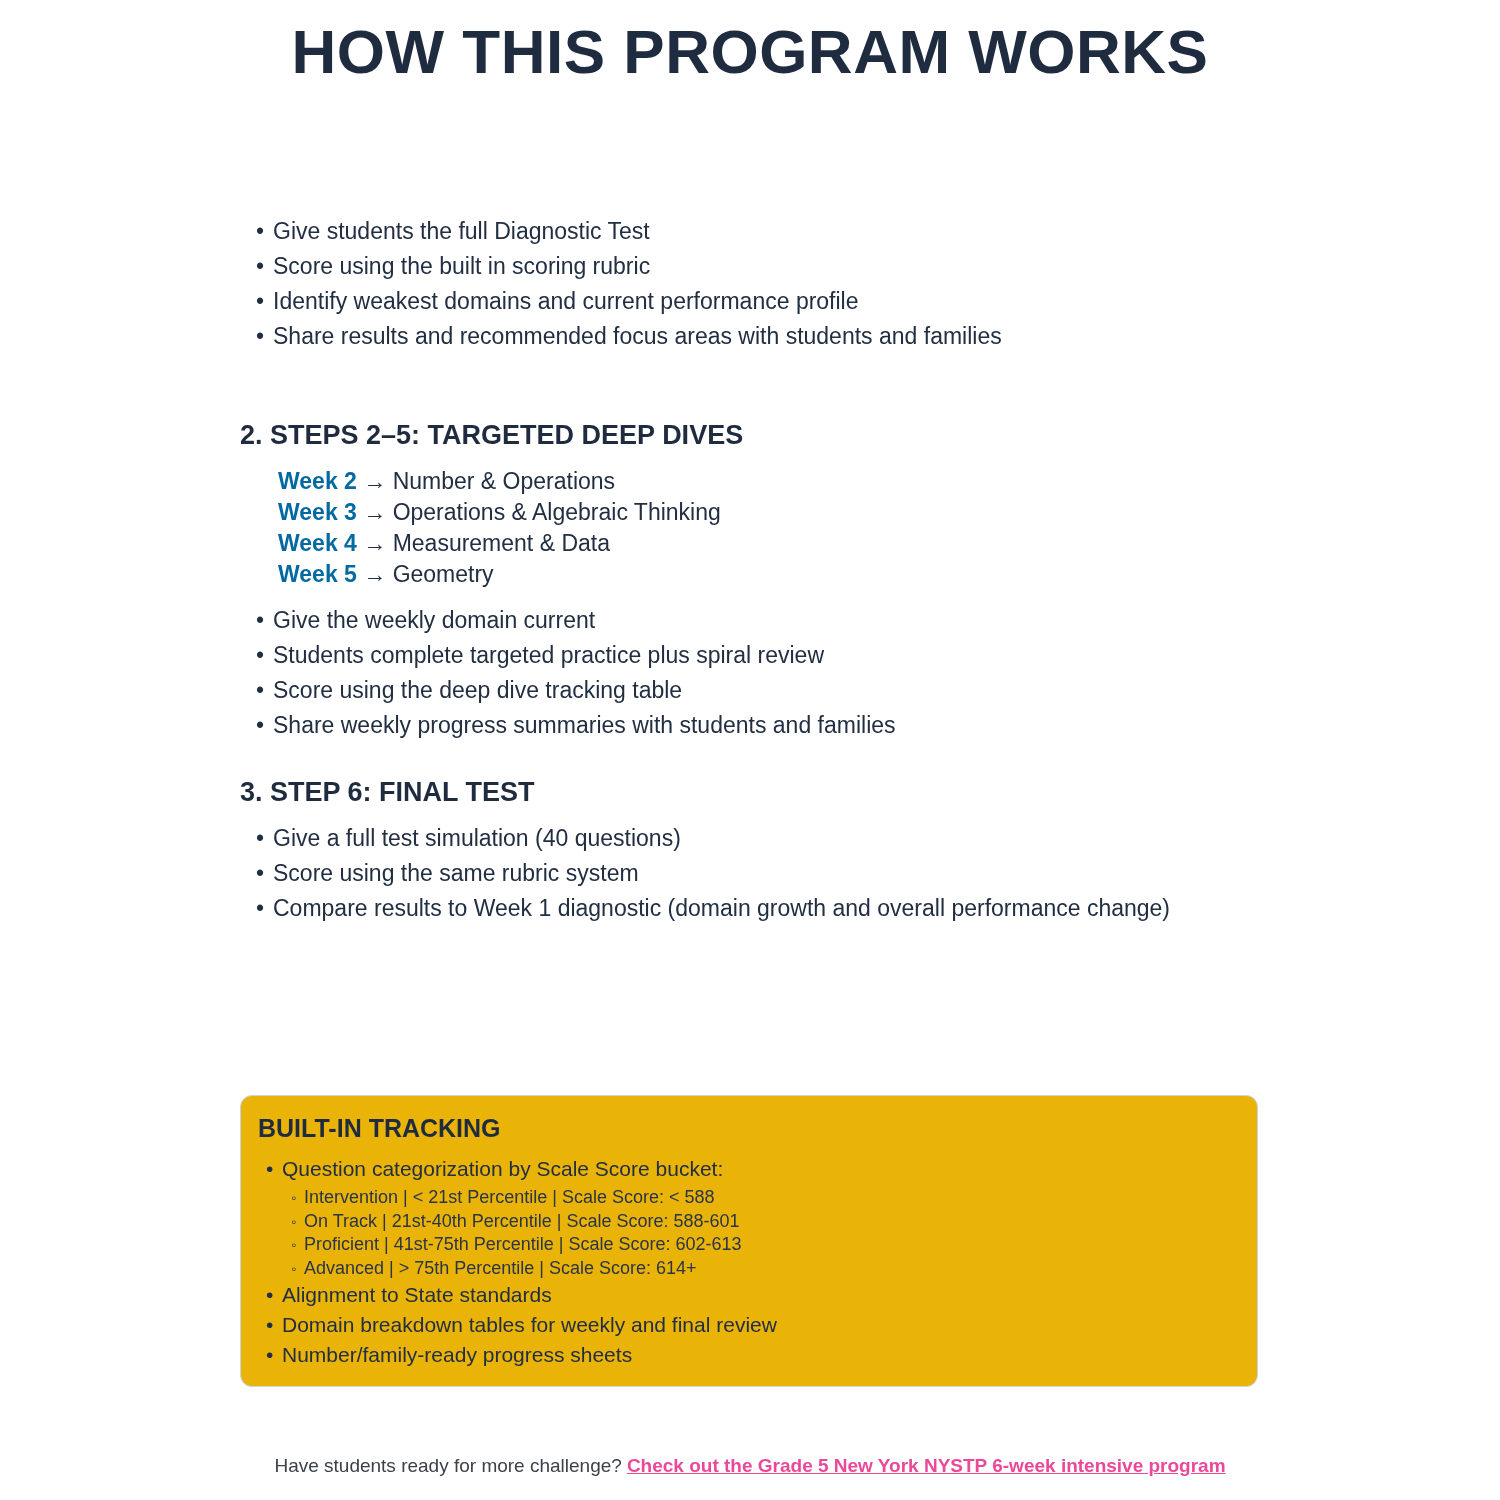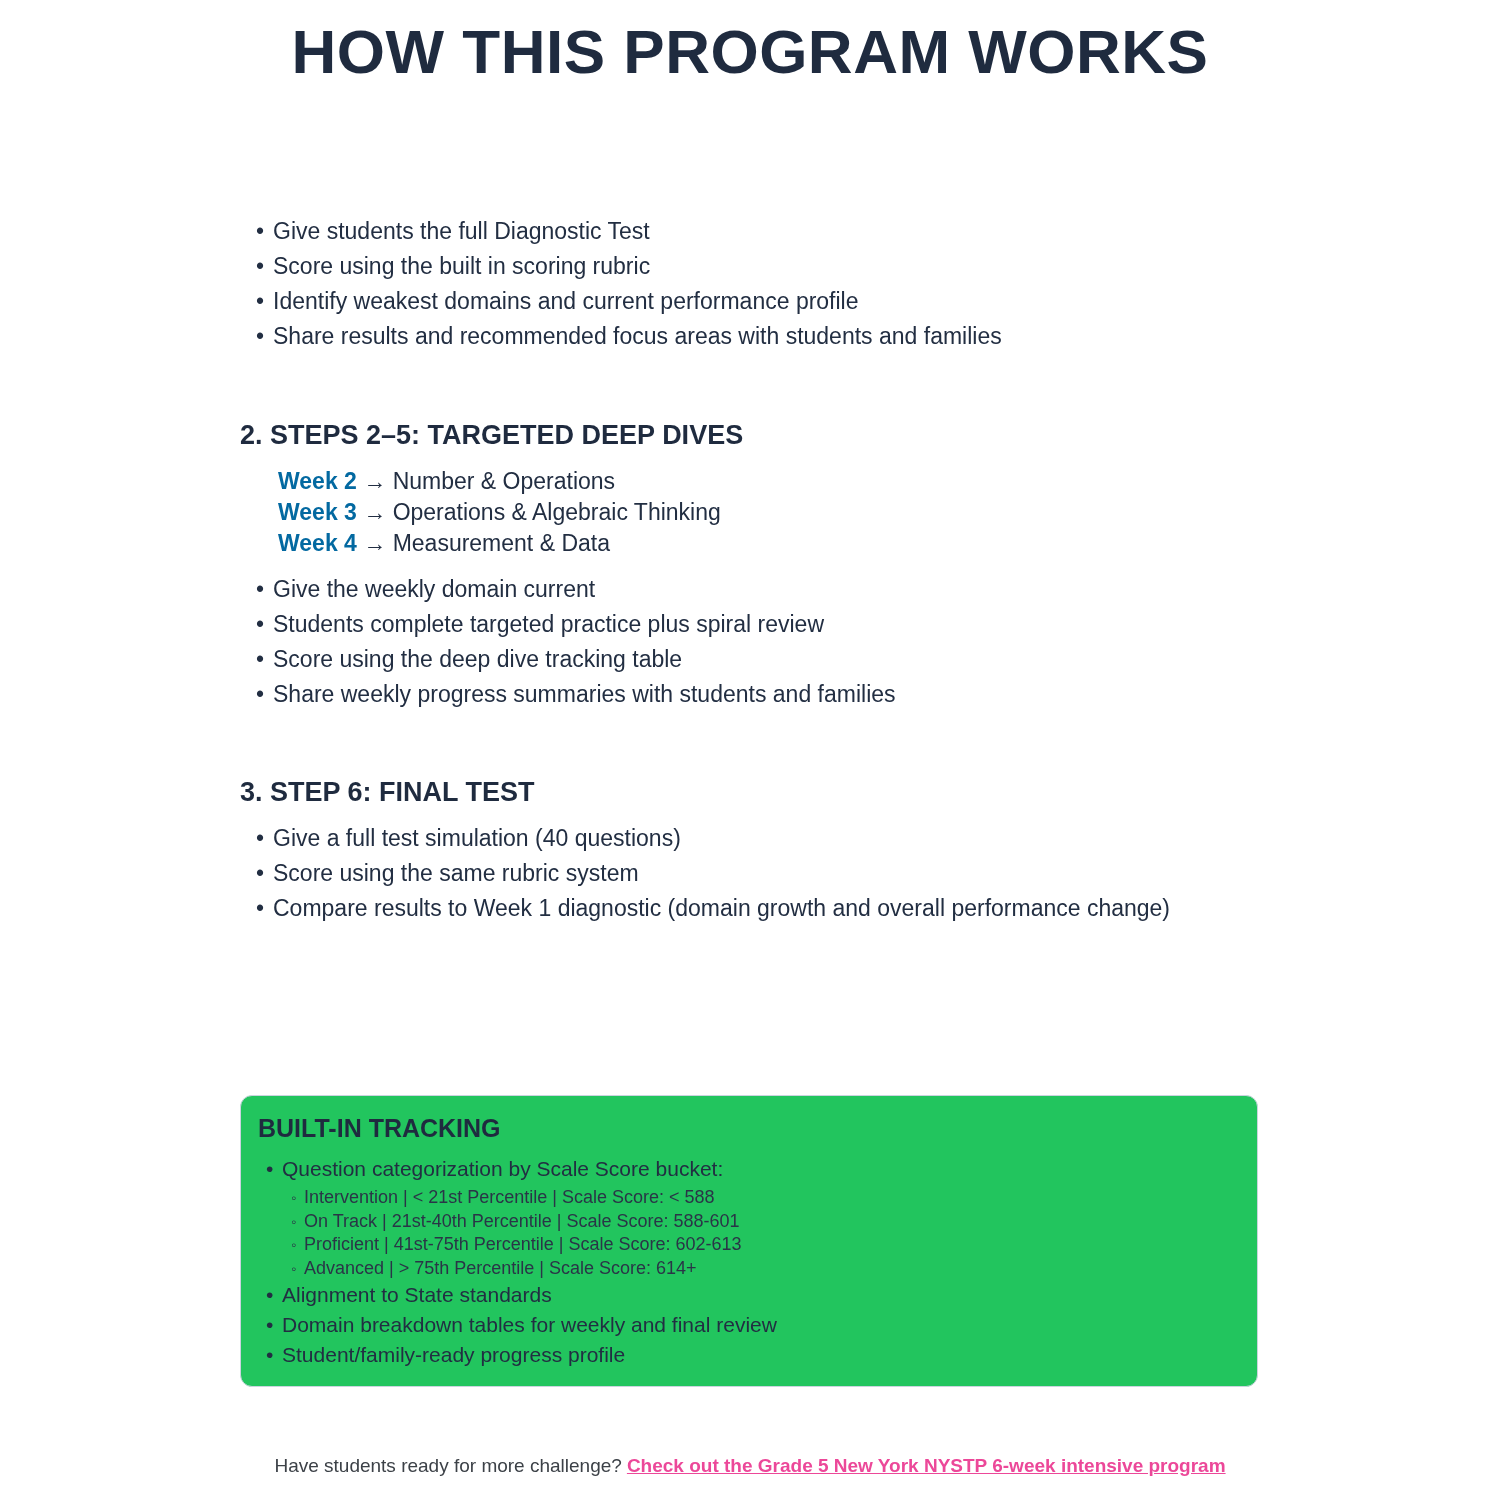--- a/index.html
+++ b/index.html
@@ -21,21 +21,21 @@
   .bullets{list-style:none;margin:13px 0 0 0;padding:0;}
   .bullet{display:flex;font-size:23px;line-height:35px;color:#222e42;}
   .bullet .marker{flex:0 0 17px;margin-left:16px;}
 
   .weeks{margin:15px 0 0 0;}
   .week-row{font-size:23px;line-height:31px;color:#222e42;padding-left:38px;}
   .week-label{font-weight:700;color:#0369a1;}
 
   .box{
     position:absolute;top:1095px;left:240px;width:1018px;box-sizing:border-box;
-    background:#22c55e;border:1.5px solid #cbd4df;border-radius:12px;
+    background:#eab308;border:1.5px solid #cbd4df;border-radius:12px;
     padding:18px 20px 16px 17px;
   }
   .box-title{margin:0;font-size:25px;line-height:28px;font-weight:700;color:#1f2b3f;}
   .box-list{list-style:none;margin:12px 0 0 0;padding:0;}
   .box-bullet{font-size:21px;line-height:30px;color:#222e42;}
   .box-row{display:flex;}
   .box-row .marker{flex:0 0 16px;margin-left:8px;}
   .sub{list-style:none;margin:2px 0 0 0;padding:0 0 0 33px;}
   .sub-bullet{display:flex;font-size:18px;line-height:23.5px;color:#2a3547;}
   .sub-bullet .marker{flex:0 0 13px;font-size:15px;}
@@ -72,20 +72,21 @@
             <span class="btext">Share results and recommended focus areas with students and families</span>
           </li>
         </ul>
       </section>
       <section class="section sec-1">
         <h2 class="sec-heading">2. STEPS 2–5: TARGETED DEEP DIVES</h2>
         <div class="weeks">
           <div class="week-row"><span class="week-label">Week 2</span><span class="week-topic"> → Number &amp; Operations</span></div>
           <div class="week-row"><span class="week-label">Week 3</span><span class="week-topic"> → Operations &amp; Algebraic Thinking</span></div>
           <div class="week-row"><span class="week-label">Week 4</span><span class="week-topic"> → Measurement &amp; Data</span></div>
+          <div class="week-row"><span class="week-label">Week 5</span><span class="week-topic"> → Geometry</span></div>
         </div>
         <ul class="bullets">
           <li class="bullet">
             <span class="marker">•</span>
             <span class="btext">Give the weekly domain current</span>
           </li>
           <li class="bullet">
             <span class="marker">•</span>
             <span class="btext">Students complete targeted practice plus spiral review</span>
           </li>
@@ -153,21 +154,21 @@
         </li>
         <li class="box-bullet">
           <div class="box-row">
             <span class="marker">•</span>
             <span class="btext">Domain breakdown tables for weekly and final review</span>
           </div>
         </li>
         <li class="box-bullet">
           <div class="box-row">
             <span class="marker">•</span>
-            <span class="btext">Student/family-ready progress profile</span>
+            <span class="btext">Number/family-ready progress sheets</span>
           </div>
         </li>
       </ul>
   </section>
 
   <footer class="footer">
     <span>Have students ready for more challenge?</span><a class="footer-link" href="#">Check out the Grade 5 New York NYSTP 6-week intensive program</a>
   </footer>
 </div>
 

